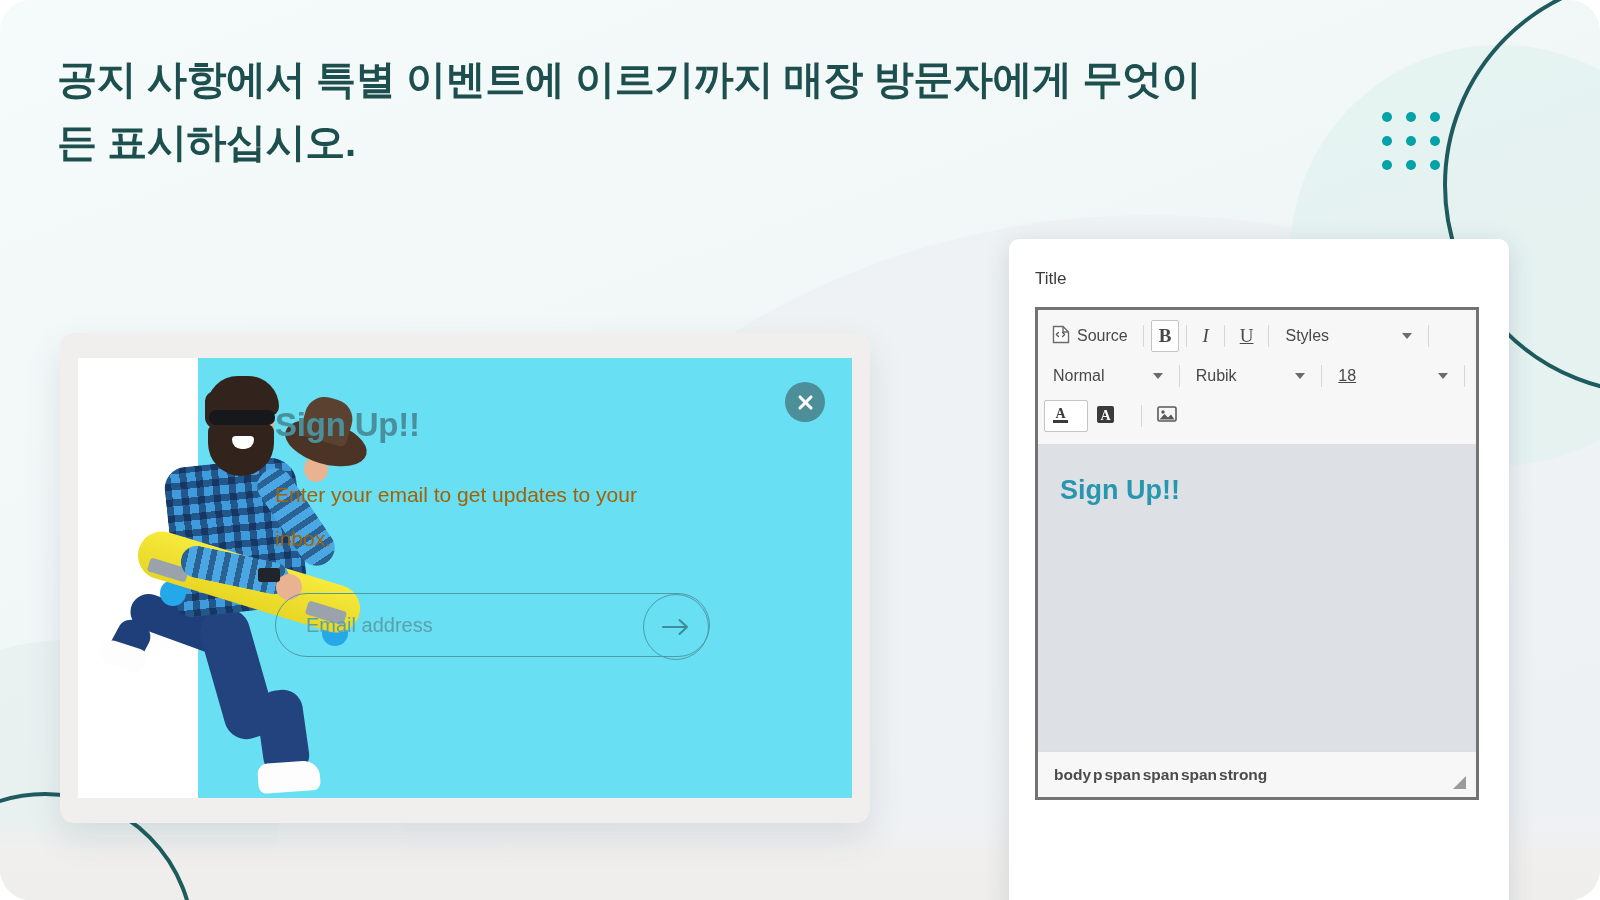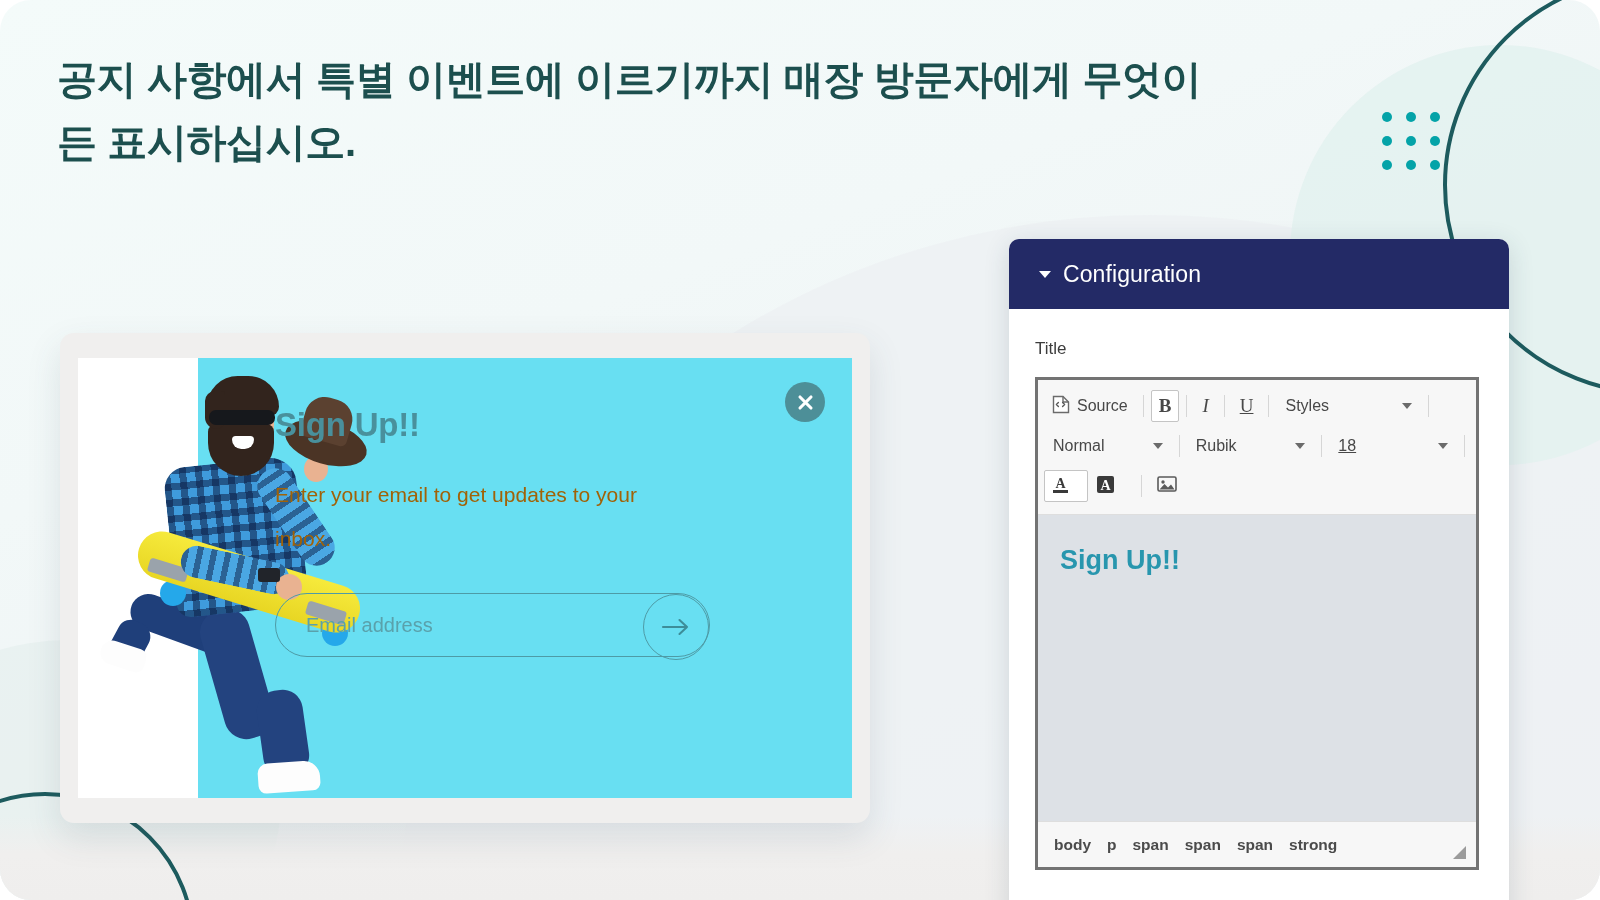--- a/index.html
+++ b/index.html
@@ -482,21 +482,21 @@
     font-weight: 700;
     color: #2896ae;
   }
   .editor-status {
     background: #f7f7f7;
     border-top: 1px solid #dedede;
     height: 46px;
     display: flex;
     align-items: center;
     padding: 0 12px 0 16px;
-    gap: 16px;
+    gap: 2px;
     position: relative;
   }
   .status-tag {
     font-size: 15.5px;
     font-weight: 700;
     color: #4b4b4b;
     cursor: pointer;
   }
   .resize-grip {
     position: absolute;
@@ -588,24 +588,20 @@
             </svg>
           </button>
         </div>
       </div>
 
     </div>
   </div>
 
   <div class="config-panel">
 
-    <div class="config-header">
-      <span class="caret-down"></span>
-      <span class="config-title">Configuration</span>
-    </div>
 
     <div class="config-body">
       <div class="field-label">Title</div>
 
       <div class="editor">
 
         <div class="toolbar">
 
           <div class="tb-row">
             <button class="tb-btn">

